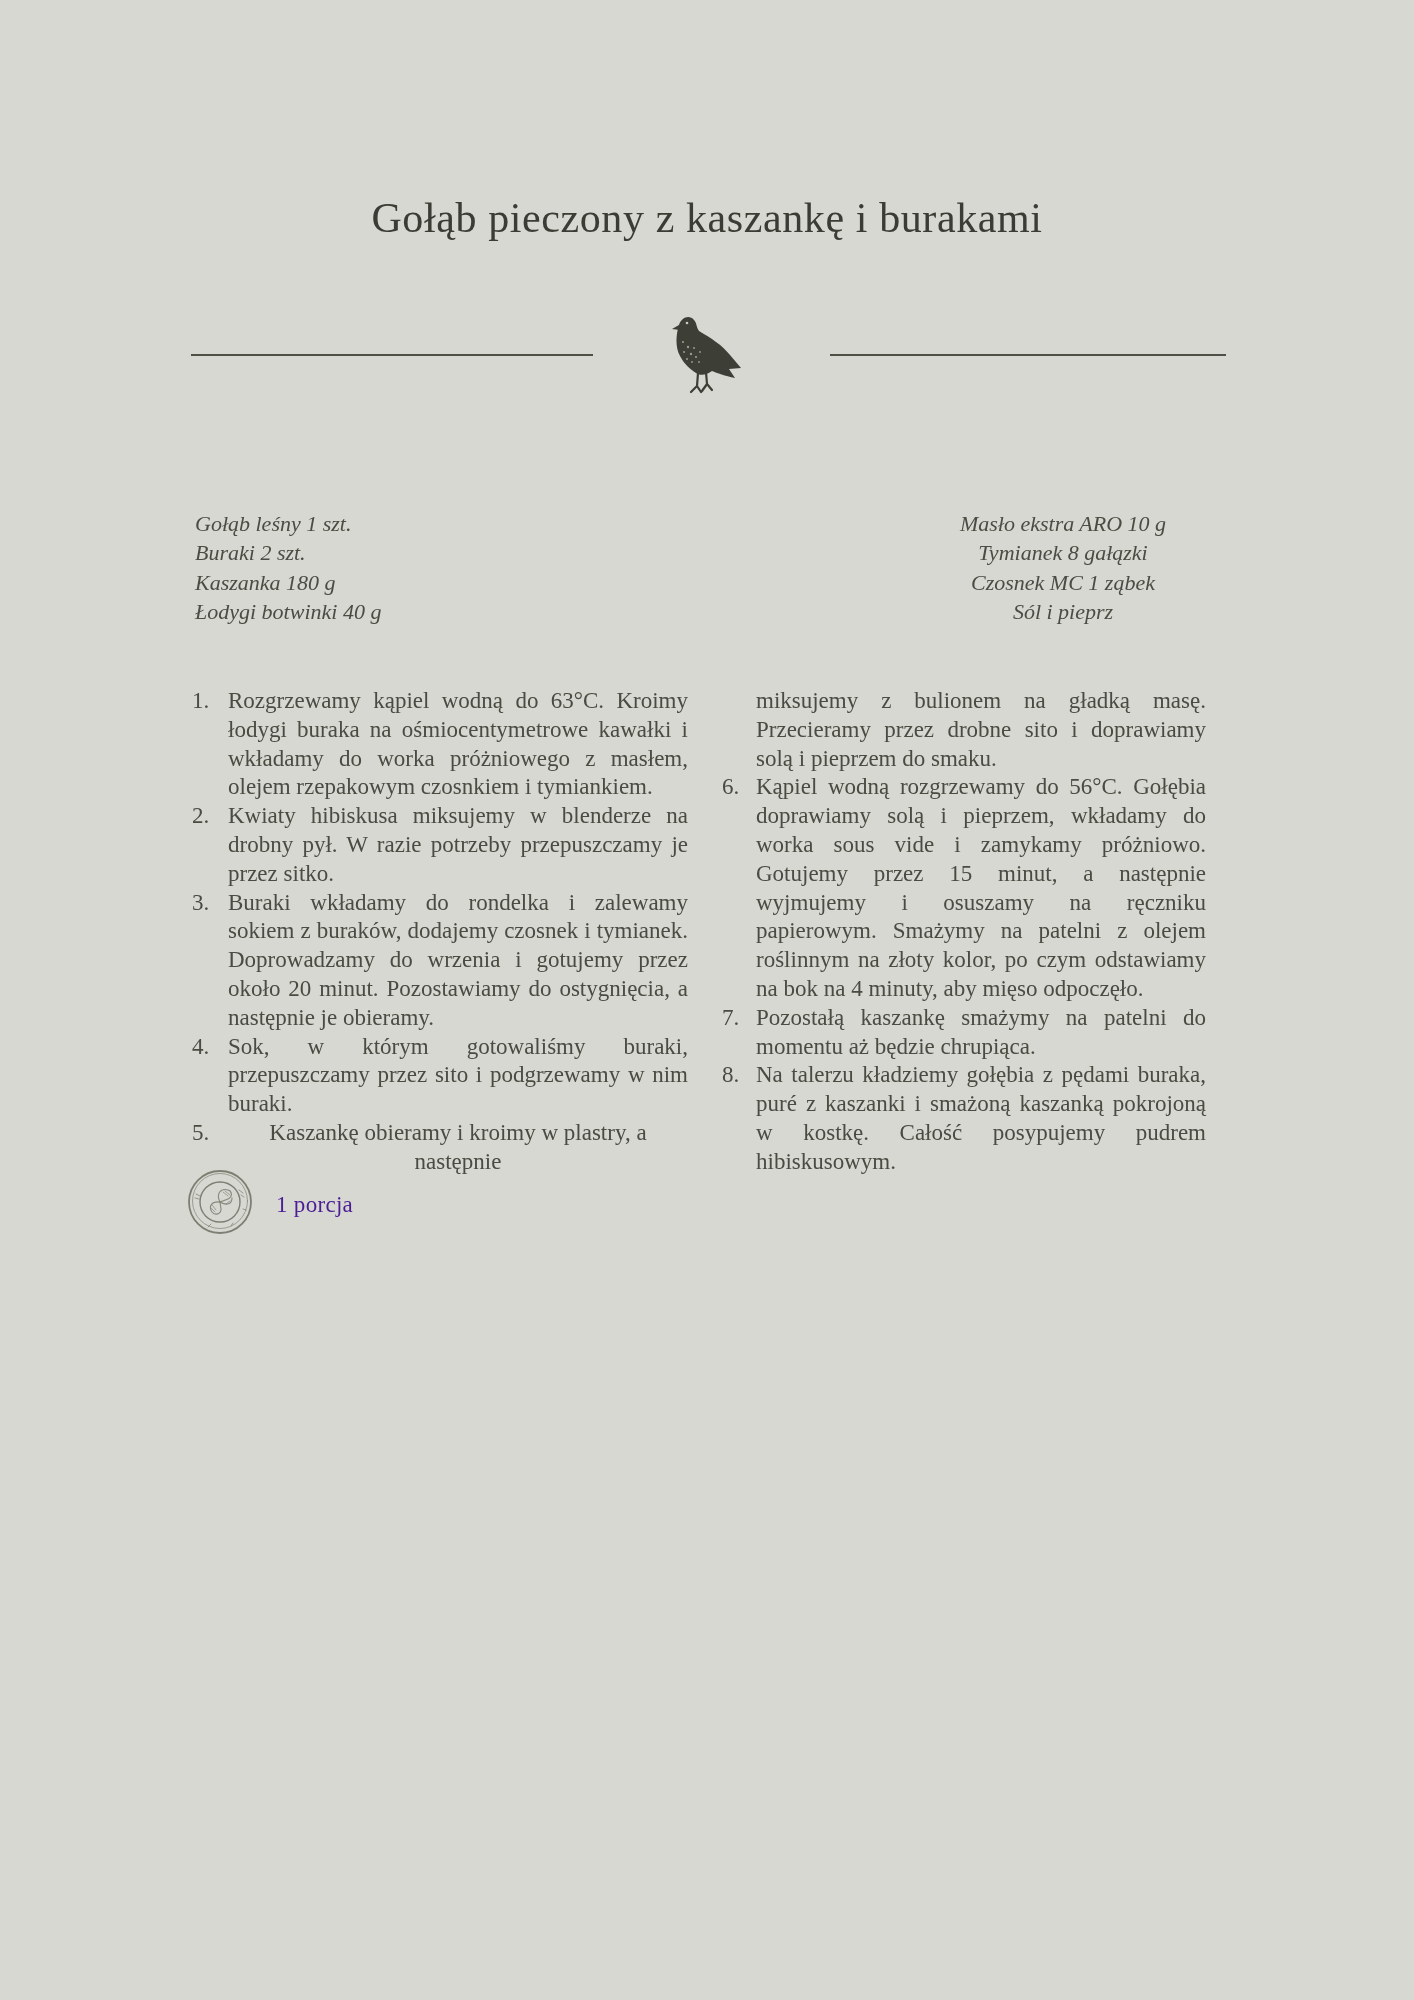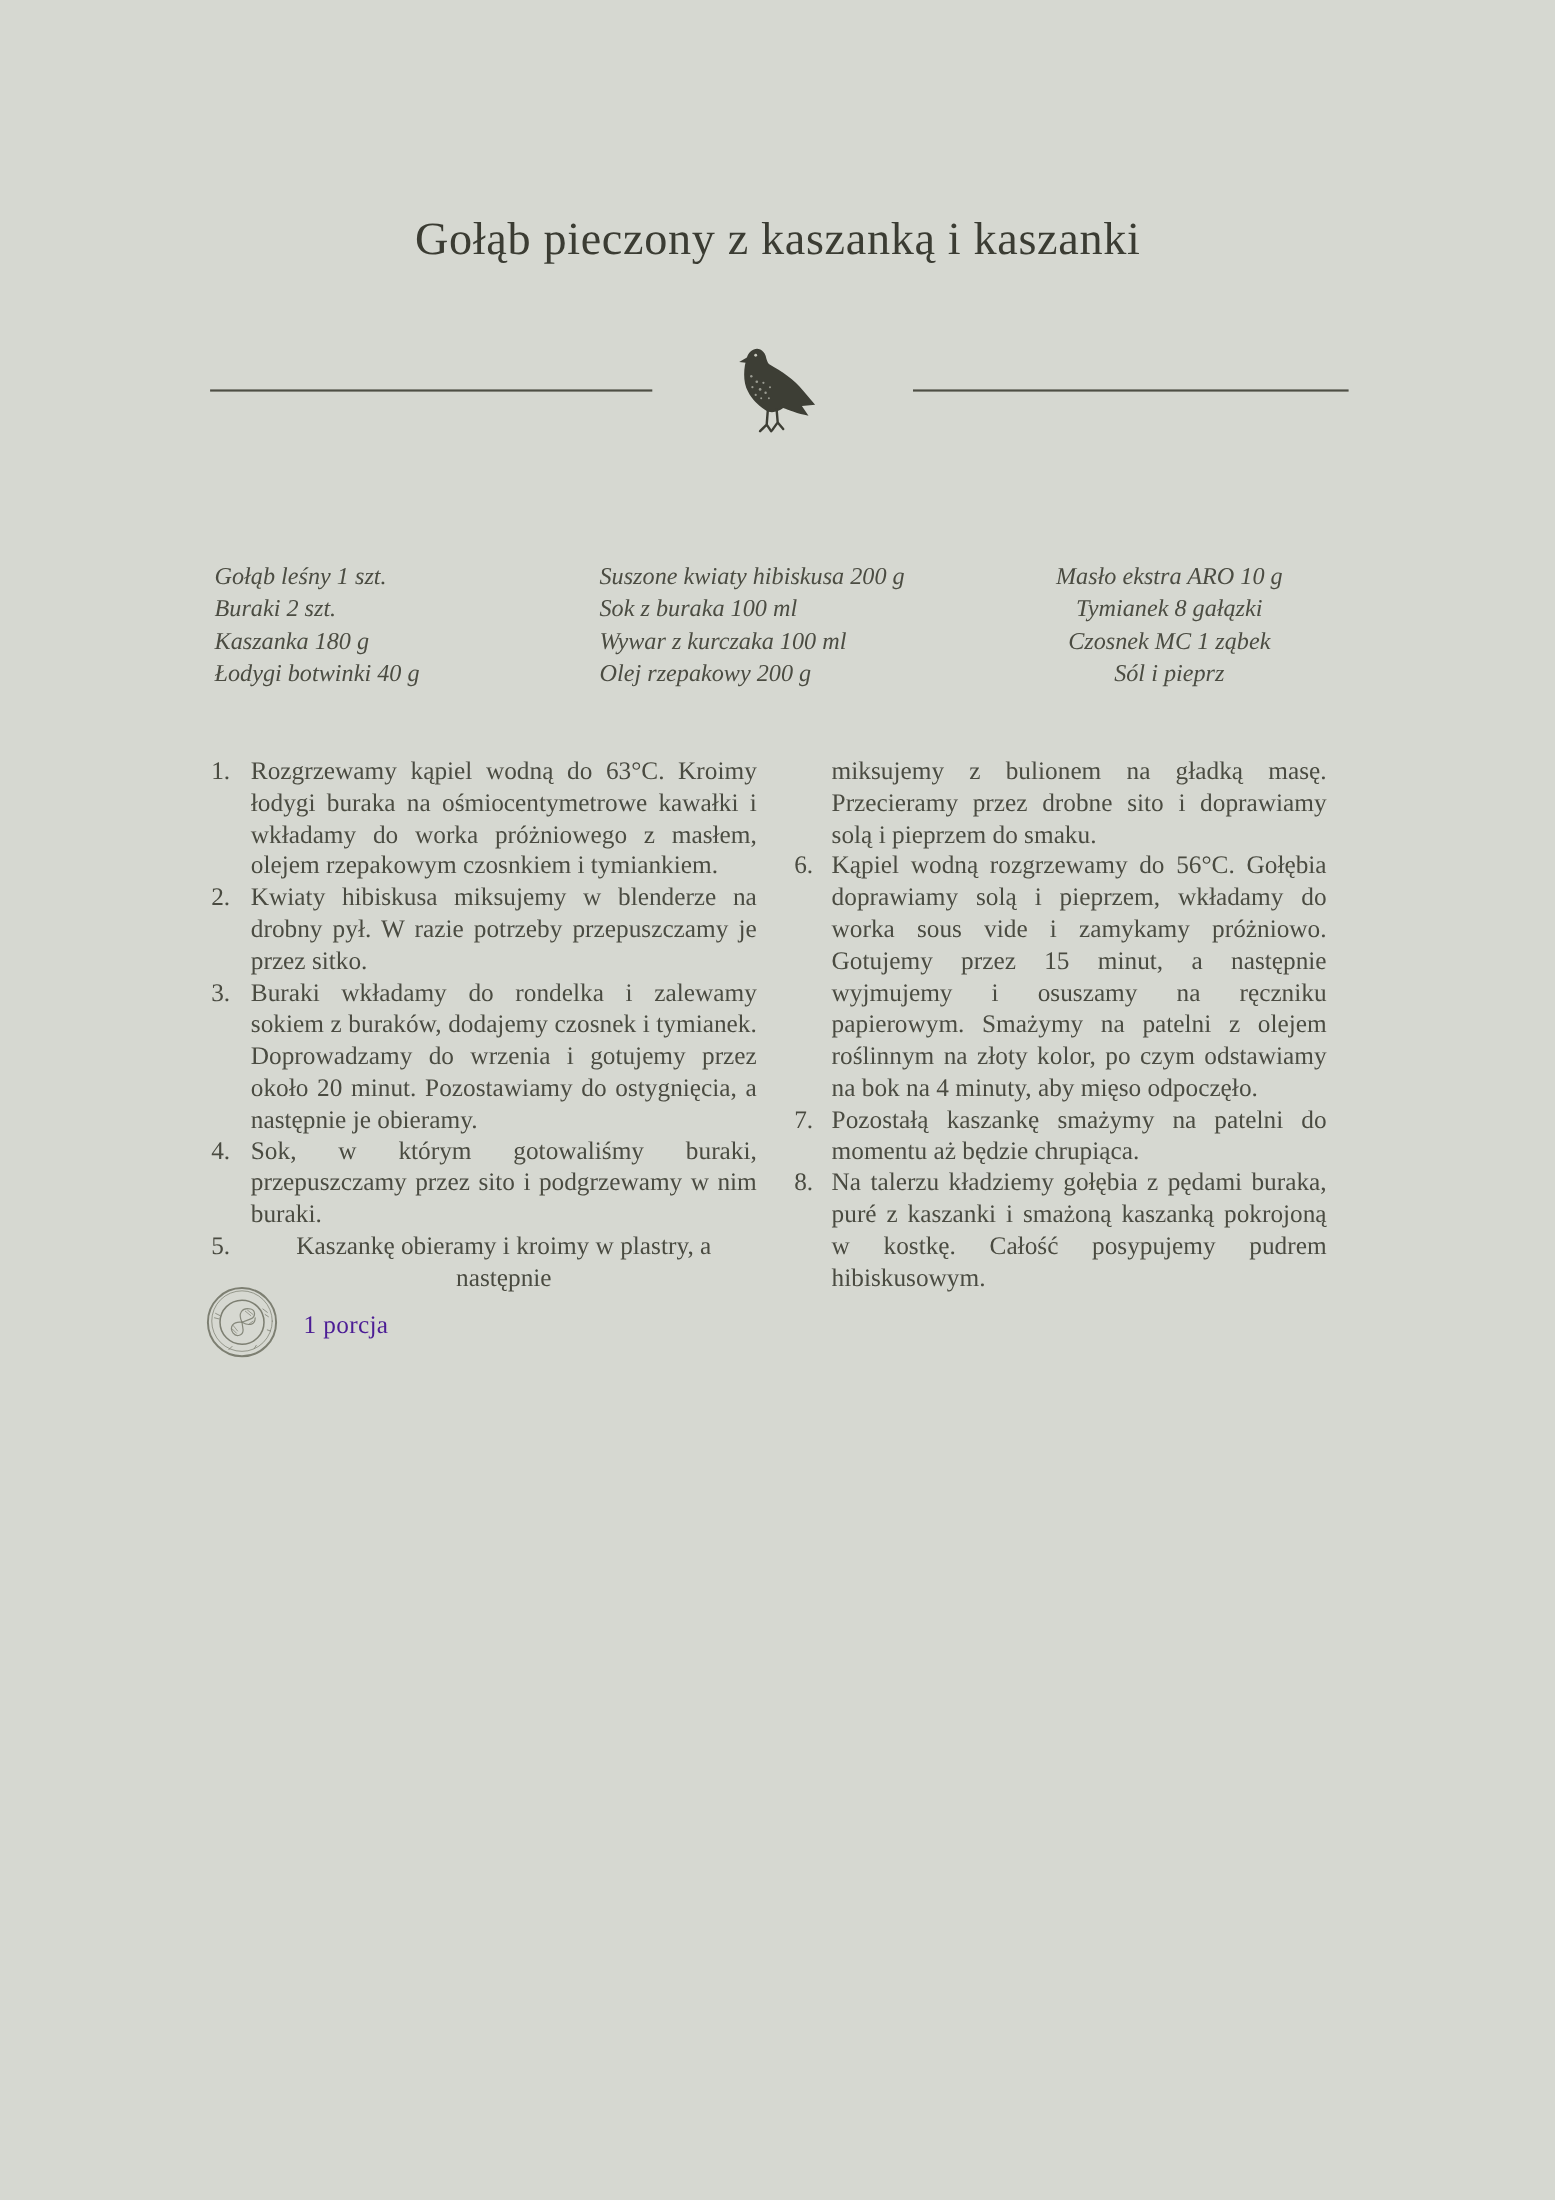--- a/index.html
+++ b/index.html
@@ -58,21 +58,21 @@
   .plate { width: 68px; height: 68px; }
   .portion-label {
     font-size: 23px; color: #4c1d95; padding-top: 6px; letter-spacing: 0.3px;
   }
 </style>
 </head>
 <body>
 
 <div class="page">
 
-  <h1 class="title">Gołąb pieczony z kaszanką i kaszanki</h1>
+  <h1 class="title">Gołąb pieczony z kaszankę i burakami</h1>
 
   <div class="rule rule-left"></div>
 
   <svg class="pigeon" viewBox="0 0 74 84" aria-hidden="true">
     <path d="M10,13 C12,6 20,2 25,8 C28,11 27,15 30,19 C42,26 53,33 61,43 L72,56 L60,57 L66,66 C56,64 48,61 43,59 C38,63 31,64 27,61 C21,57 15,52 11,44 C6,35 7,22 10,13 Z" fill="#3d3e35"></path>
     <path d="M10,13 L3,17 L11,18 Z" fill="#3d3e35"></path>
     <circle cx="18" cy="11" r="1.3" fill="#c9cabf"></circle>
     <g stroke="#3d3e35" stroke-width="2.2" fill="none" stroke-linecap="round">
       <path d="M29,61 L28,74 M28,74 L22,80 M28,74 L32,80"></path>
       <path d="M37,60 L38,72 M38,72 L33,79 M38,72 L43,78"></path>
@@ -93,26 +93,20 @@
 
   <div class="rule rule-right"></div>
 
   <div class="ing-col ing-1">
     <p>Gołąb leśny 1 szt.</p>
     <p>Buraki 2 szt.</p>
     <p>Kaszanka 180 g</p>
     <p>Łodygi botwinki 40 g</p>
   </div>
 
-  <div class="ing-col ing-2">
-    <p>Suszone kwiaty hibiskusa 200 g</p>
-    <p>Sok z buraka 100 ml</p>
-    <p>Wywar z kurczaka 100 ml</p>
-    <p>Olej rzepakowy 200 g</p>
-  </div>
 
   <div class="ing-col ing-3">
     <p>Masło ekstra ARO 10 g</p>
     <p>Tymianek 8 gałązki</p>
     <p>Czosnek MC 1 ząbek</p>
     <p>Sól i pieprz</p>
   </div>
 
   <div class="steps steps-left">
     <div class="step">

